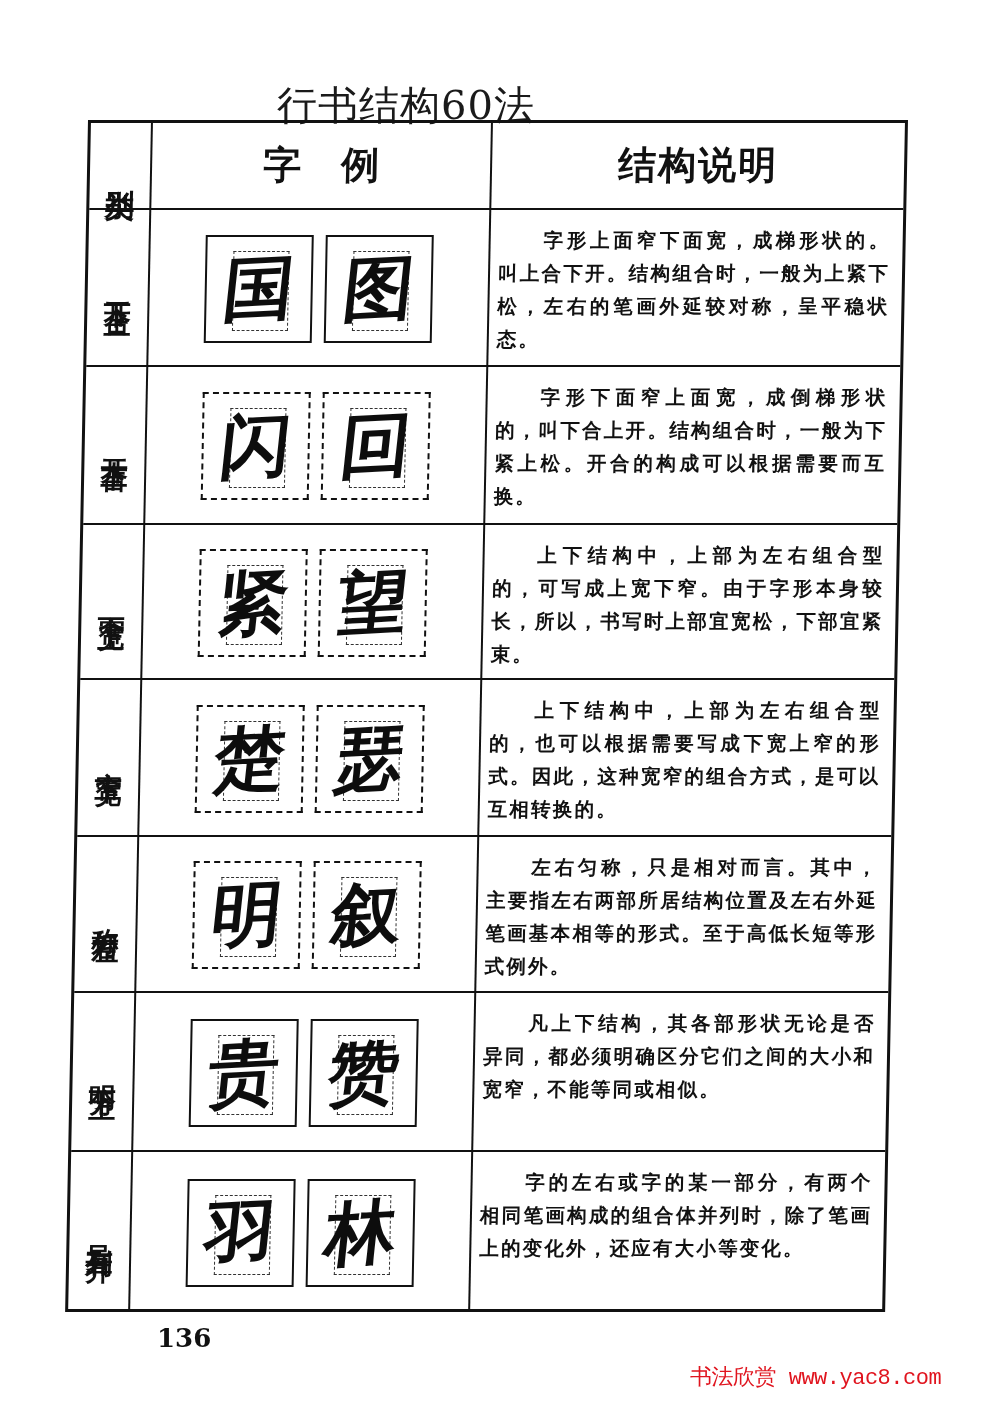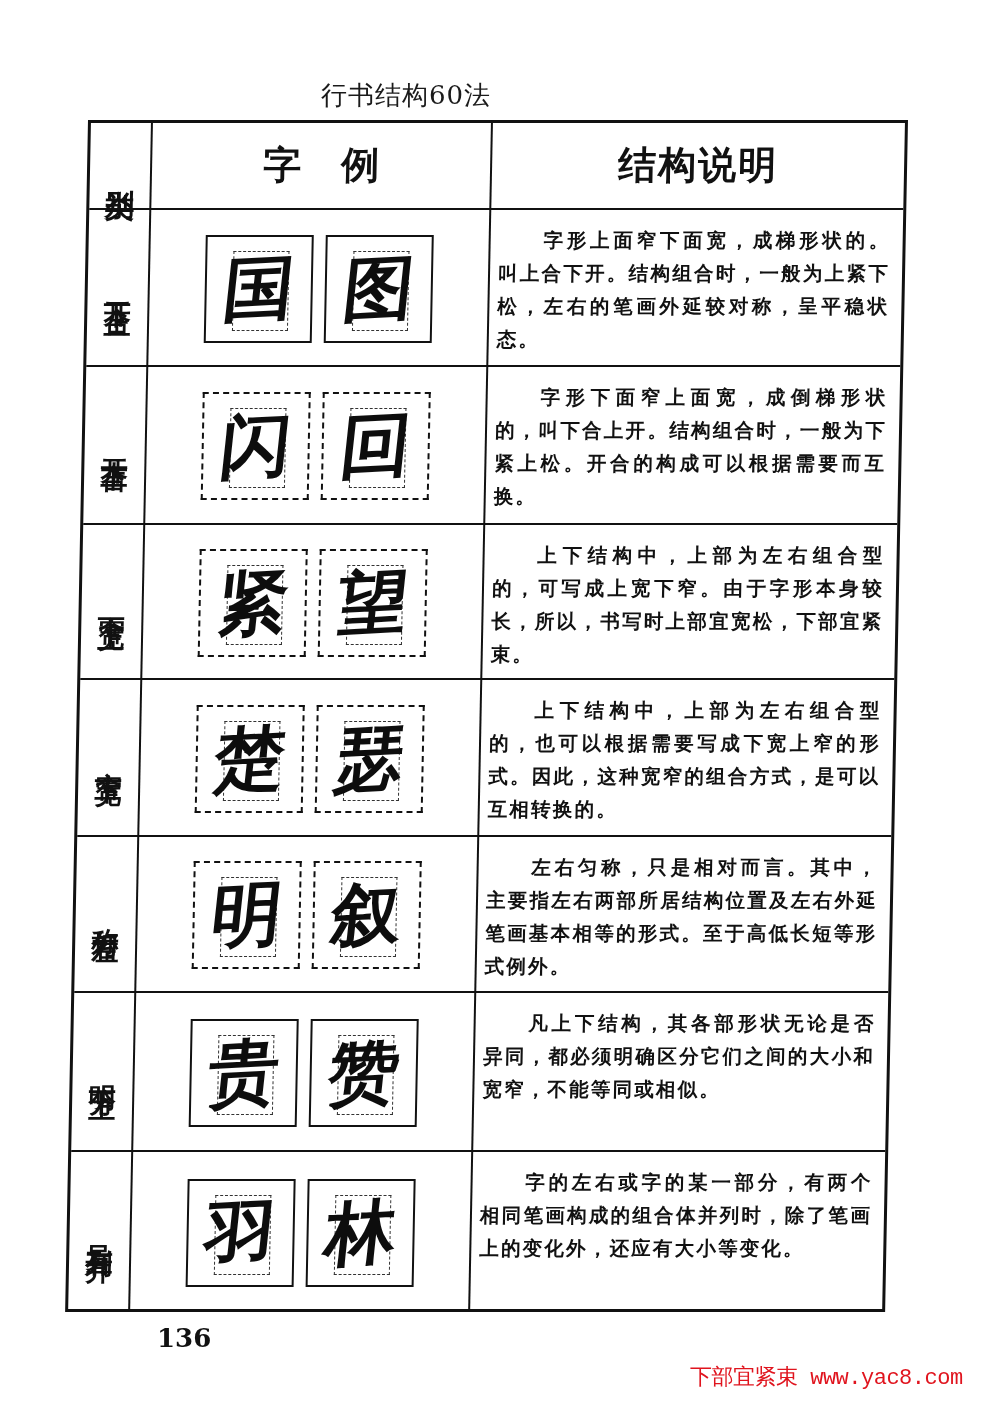--- a/index.html
+++ b/index.html
@@ -1,19 +1,19 @@
 <!DOCTYPE html>
 <html><head>
 <meta charset="utf-8">
 <style>
   html, body { margin: 0; padding: 0; background: #ffffff; }
   body { width: 1000px; height: 1408px; position: relative; overflow: hidden;
          font-family: "DejaVu Sans", "Liberation Sans", sans-serif; color: #111; }
   .page-title { position: absolute; left: 0; top: 78px; width: 812px; text-align: center;
-                font-family: "DejaVu Serif", "Liberation Serif", serif; font-size: 26px; letter-spacing: 1px; color: #1a1a1a; }
+                font-family: "DejaVu Serif", "Liberation Serif", serif; font-size: 40px; letter-spacing: 1px; color: #1a1a1a; }
   .table { position: absolute; left: 88px; top: 120px; width: 820px; height: 1192px;
            border: 3px solid #111; box-sizing: border-box; transform: skewX(-1.1deg); transform-origin: top left; }
   .vline { position: absolute; top: 0; bottom: 0; width: 2px; background: #111; }
   .row { position: absolute; left: 0; right: 0; border-top: 2px solid #111; }
   .row.header { border-top: none; }
   .cat { position: absolute; left: 0; top: 0; bottom: 0; width: 60px; display: flex; align-items: center; justify-content: center; }
   .cat span { writing-mode: vertical-rl; text-orientation: upright; font-weight: bold; font-size: 27px; line-height: 28px; letter-spacing: -3px; }
   .examples { position: absolute; left: 62px; top: 0; bottom: 0; width: 338px; display: flex; align-items: center; justify-content: center; gap: 12px; }
   .char-box { width: 108px; height: 108px; border: 2px solid #111; position: relative; box-sizing: border-box; display: flex; align-items: center; justify-content: center; }
   .char-box.dashed { border-style: dashed; }
@@ -173,13 +173,13 @@
           <span class="glyph">林</span>
         </div>
     </div>
     <div class="desc">
         <p>字的左右或字的某一部分，有两个相同笔画构成的组合体并列时，除了笔画上的变化外，还应有大小等变化。</p>
       </div>
   </div>
 </div>
 
 <div class="page-number">136</div>
-<div class="watermark">下部宜紧束 www.yac8.com</div>
+<div class="watermark">书法欣赏 www.yac8.com</div>
 
 </body></html>

